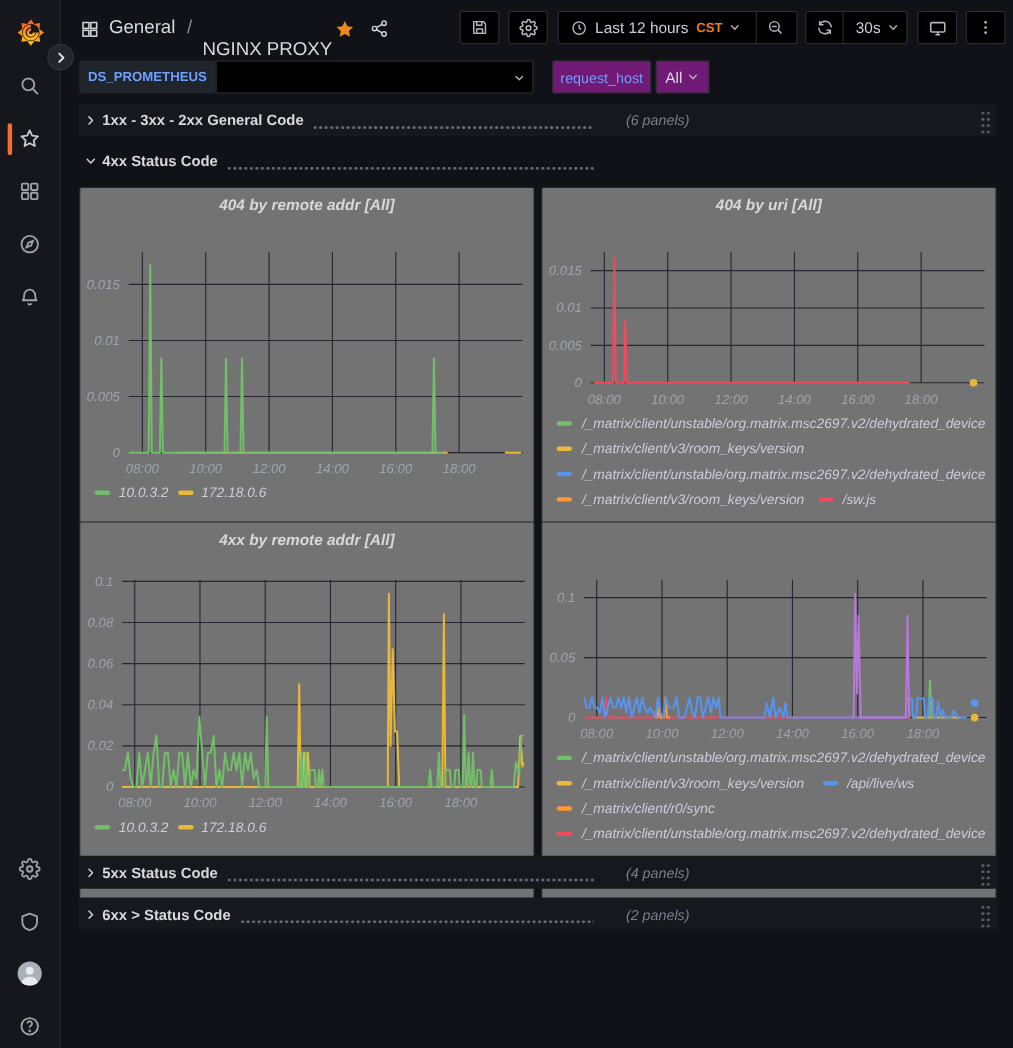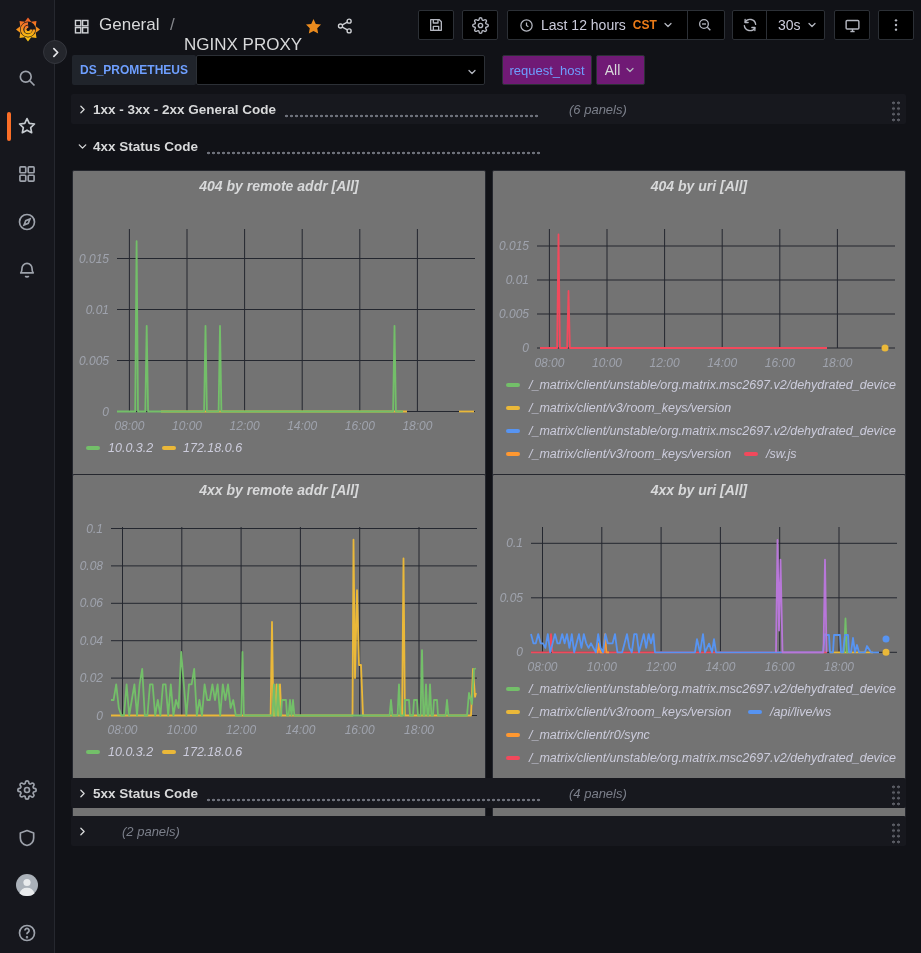--- a/index.html
+++ b/index.html
@@ -329,21 +329,20 @@
 <text x="346.0" y="259" class="tick" text-anchor="middle">18:00</text>
 <polyline points="38.0,240.5 197.5,240.5 197.6,240.5 199.0,147.0 200.4,240.5 202.1,240.5 203.5,209.3 204.9,240.5 205.6,240.5 207.0,209.3 208.4,240.5 278.0,240.5 279.5,240.5 280.5,64.7 282.0,203.1 284.0,115.2 286.0,190.0 288.0,190.0 290.0,240.5 329.0,240.5 329.1,240.5 330.5,83.4 331.9,240.5 398.0,240.5 400.0,193.8 402.0,221.8 403.0,218.1" class="s" stroke="#eab839"></polyline>
 <polyline points="38.0,225.0 40.6,225.0 43.2,209.3 45.8,233.0 48.4,240.5 51.0,240.5 53.6,209.3 56.2,240.5 58.8,225.0 61.4,209.3 64.0,240.5 66.6,209.3 69.2,193.8 71.8,240.5 74.4,240.5 77.0,209.3 79.6,209.3 82.2,240.5 84.8,225.0 87.4,240.5 90.0,209.3 92.6,209.3 95.2,240.5 97.8,209.3 100.4,240.5 103.0,225.0 105.6,233.0 108.2,176.9 110.8,209.3 113.4,240.5 116.0,209.3 118.6,209.3 121.2,193.8 123.8,240.5 126.4,225.0 129.0,240.5 131.6,209.3 134.2,225.0 136.8,225.0 139.4,209.3 142.0,225.0 144.6,209.3 147.2,240.5 149.8,209.3 152.4,225.0 155.0,209.3 157.6,233.0 160.2,225.0 162.8,240.5 164.0,240.5 167.5,240.5 168.1,240.5 169.5,176.9 170.9,240.5 199.0,240.5 199.6,240.5 201.0,209.3 202.4,240.5 203.6,240.5 205.0,209.3 206.4,240.5 208.0,240.5 209.0,225.0 213.0,225.0 214.0,240.5 215.6,240.5 217.0,225.0 218.4,240.5 218.6,240.5 220.0,225.0 221.4,240.5 316.0,240.5 316.6,240.5 318.0,225.0 319.4,240.5 324.0,240.5 324.6,240.5 326.0,209.3 327.4,240.5 331.0,240.5 332.0,225.0 336.0,225.0 337.0,240.5 340.0,240.5 341.0,225.0 344.0,225.0 345.0,240.5 347.6,240.5 349.0,175.1 350.4,240.5 351.6,240.5 353.0,209.3 354.4,240.5 355.6,240.5 357.0,209.3 358.4,240.5 360.0,240.5 361.0,225.0 364.0,225.0 365.0,240.5 372.6,240.5 374.0,225.0 375.4,240.5 380.0,240.5 394.0,240.5 396.0,218.0 399.0,229.0 401.0,194.0 403.0,193.5" class="s" stroke="#73bf69"></polyline>
 <rect x="13" y="275" width="14" height="4" rx="2" fill="#73bf69"></rect>
       <text x="35" y="281" class="leg">10.0.3.2</text>
 <rect x="89" y="275" width="14" height="4" rx="2" fill="#eab839"></rect>
       <text x="110" y="281" class="leg">172.18.0.6</text>
 </svg>
   </div>
 <div class="panel" style="left:492px;top:474px;">
-<div class="ptitle">4xx by uri [All]</div>
 <svg width="412" height="293" viewBox="0 0 412 293">
 <line x1="49.5" y1="52" x2="49.5" y2="177.3" class="gl"></line>
 <line x1="108.8" y1="52" x2="108.8" y2="177.3" class="gl"></line>
 <line x1="168.1" y1="52" x2="168.1" y2="177.3" class="gl"></line>
 <line x1="227.4" y1="52" x2="227.4" y2="177.3" class="gl"></line>
 <line x1="286.7" y1="52" x2="286.7" y2="177.3" class="gl"></line>
 <line x1="346.0" y1="52" x2="346.0" y2="177.3" class="gl"></line>
 <line x1="38" y1="177.3" x2="404" y2="177.3" class="gl"></line>
 <text x="30" y="181.3" class="tick" text-anchor="end">0</text>
 <line x1="38" y1="122.8" x2="404" y2="122.8" class="gl"></line>
@@ -389,15 +388,19 @@
     </div>
     <span class="pcount">(4 panels)</span>
     <span class="handle"></span>
   </div>
 <div class="rowhead boxed" style="top:816px;">
     <span class="rchev">
       <svg width="13" height="13" viewBox="0 0 24 24" fill="none" stroke="#d8d9da" stroke-width="2.4" stroke-linecap="round" stroke-linejoin="round">
         <path d="M9 6l6 6-6 6"></path>
       </svg>
     </span>
+    <div class="rtitlewrap">
+      <span class="rtitle">6xx &gt; Status Code</span>
+      <span class="dots"></span>
+    </div>
     <span class="pcount">(2 panels)</span>
     <span class="handle"></span>
   </div>
 
 </body></html>

